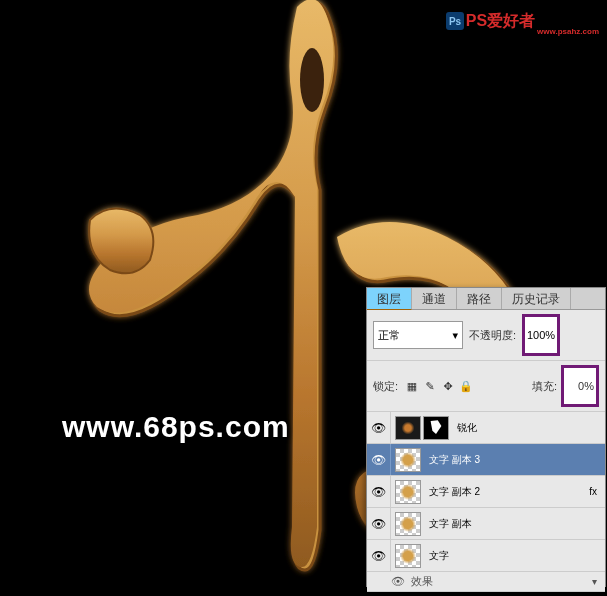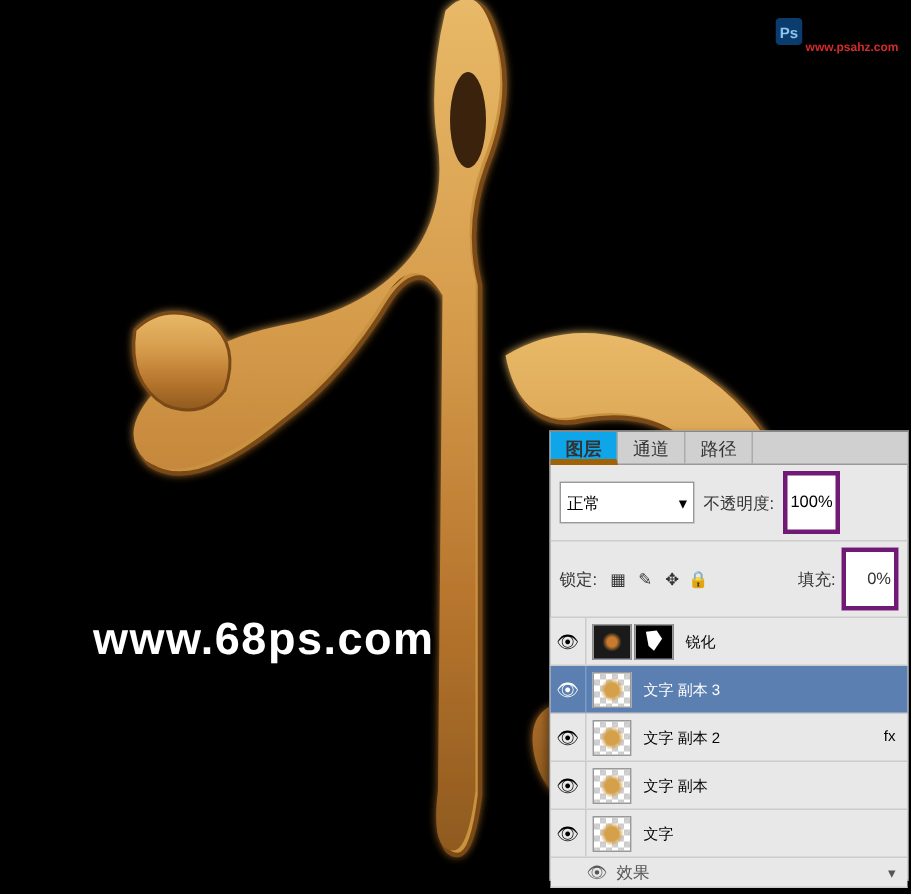--- a/index.html
+++ b/index.html
@@ -68,24 +68,23 @@
   height: 22px;
 }
 .tab {
   padding: 3px 10px;
   font-size: 12px;
   color: #333;
   border-right: 1px solid #aaa;
   cursor: pointer;
 }
 .tab.active {
-  background: #0ea5e9;
-  border-bottom: 4px solid #a16207;
+  background: #7dd3fc;
+  border-bottom: 1px solid #a16207;
   margin-bottom: -1px;
-  font-weight: bold;
 }
 .panel-row1 {
   display: flex;
   align-items: center;
   padding: 4px 6px;
   gap: 6px;
   border-bottom: 1px solid #ccc;
 }
 .blend-select {
   flex: 0 0 90px;
@@ -241,29 +240,31 @@
       <path d="M 40 250 Q 60 230 90 245 Q 110 260 100 290 Q 85 310 60 300 Q 35 285 40 250 Z" fill="url(#gold)" stroke="#7a4a18" stroke-width="2"></path>
     </g>
   </svg>
 
   <div class="watermark1">www.68ps.com</div>
   <div class="watermark2">
     <svg width="18" height="18" viewBox="0 0 18 18">
         <rect width="18" height="18" rx="3" fill="#0b3c6e"></rect>
         <text x="9" y="13" text-anchor="middle" fill="#8cc5f0" font-size="10" font-weight="bold">Ps</text>
       </svg>
+    <span>PS爱好者</span>
     <span class="sub">www.psahz.com</span>
   </div>
 </div>
 
 <div class="panel">
   <div class="tabs">
     <div class="tab active">图层</div>
     <div class="tab">通道</div>
     <div class="tab">路径</div>
+    <div class="tab">历史记录</div>
   </div>
 
   <div class="panel-row1">
     <div class="blend-select">
       <span>正常</span>
       <span>▾</span>
     </div>
     <span class="opacity-label">不透明度:</span>
     <div class="opacity-input">
       <span>100%</span>

